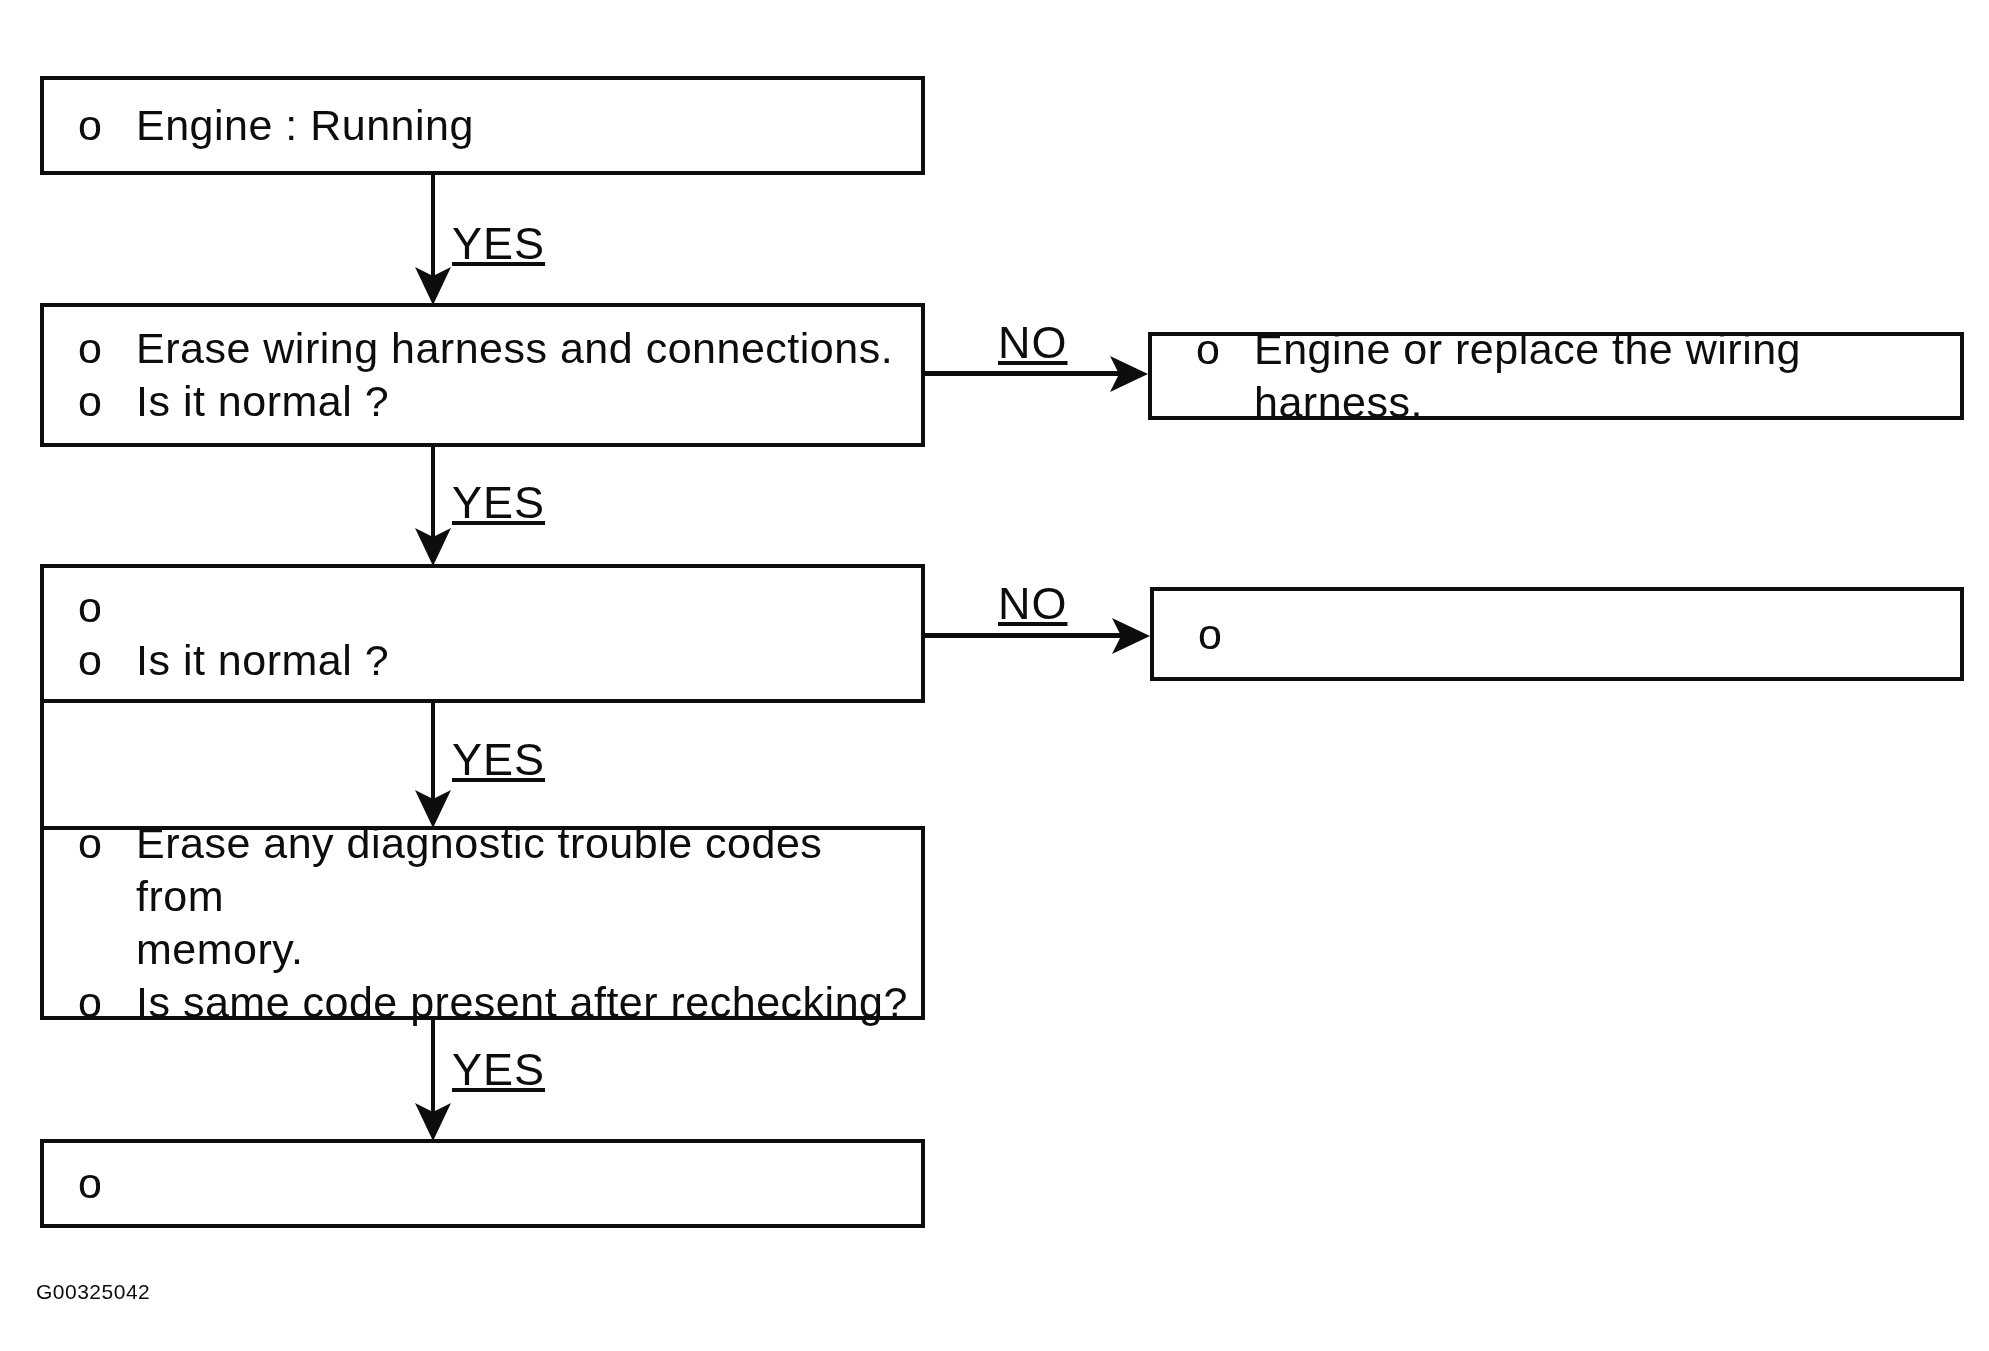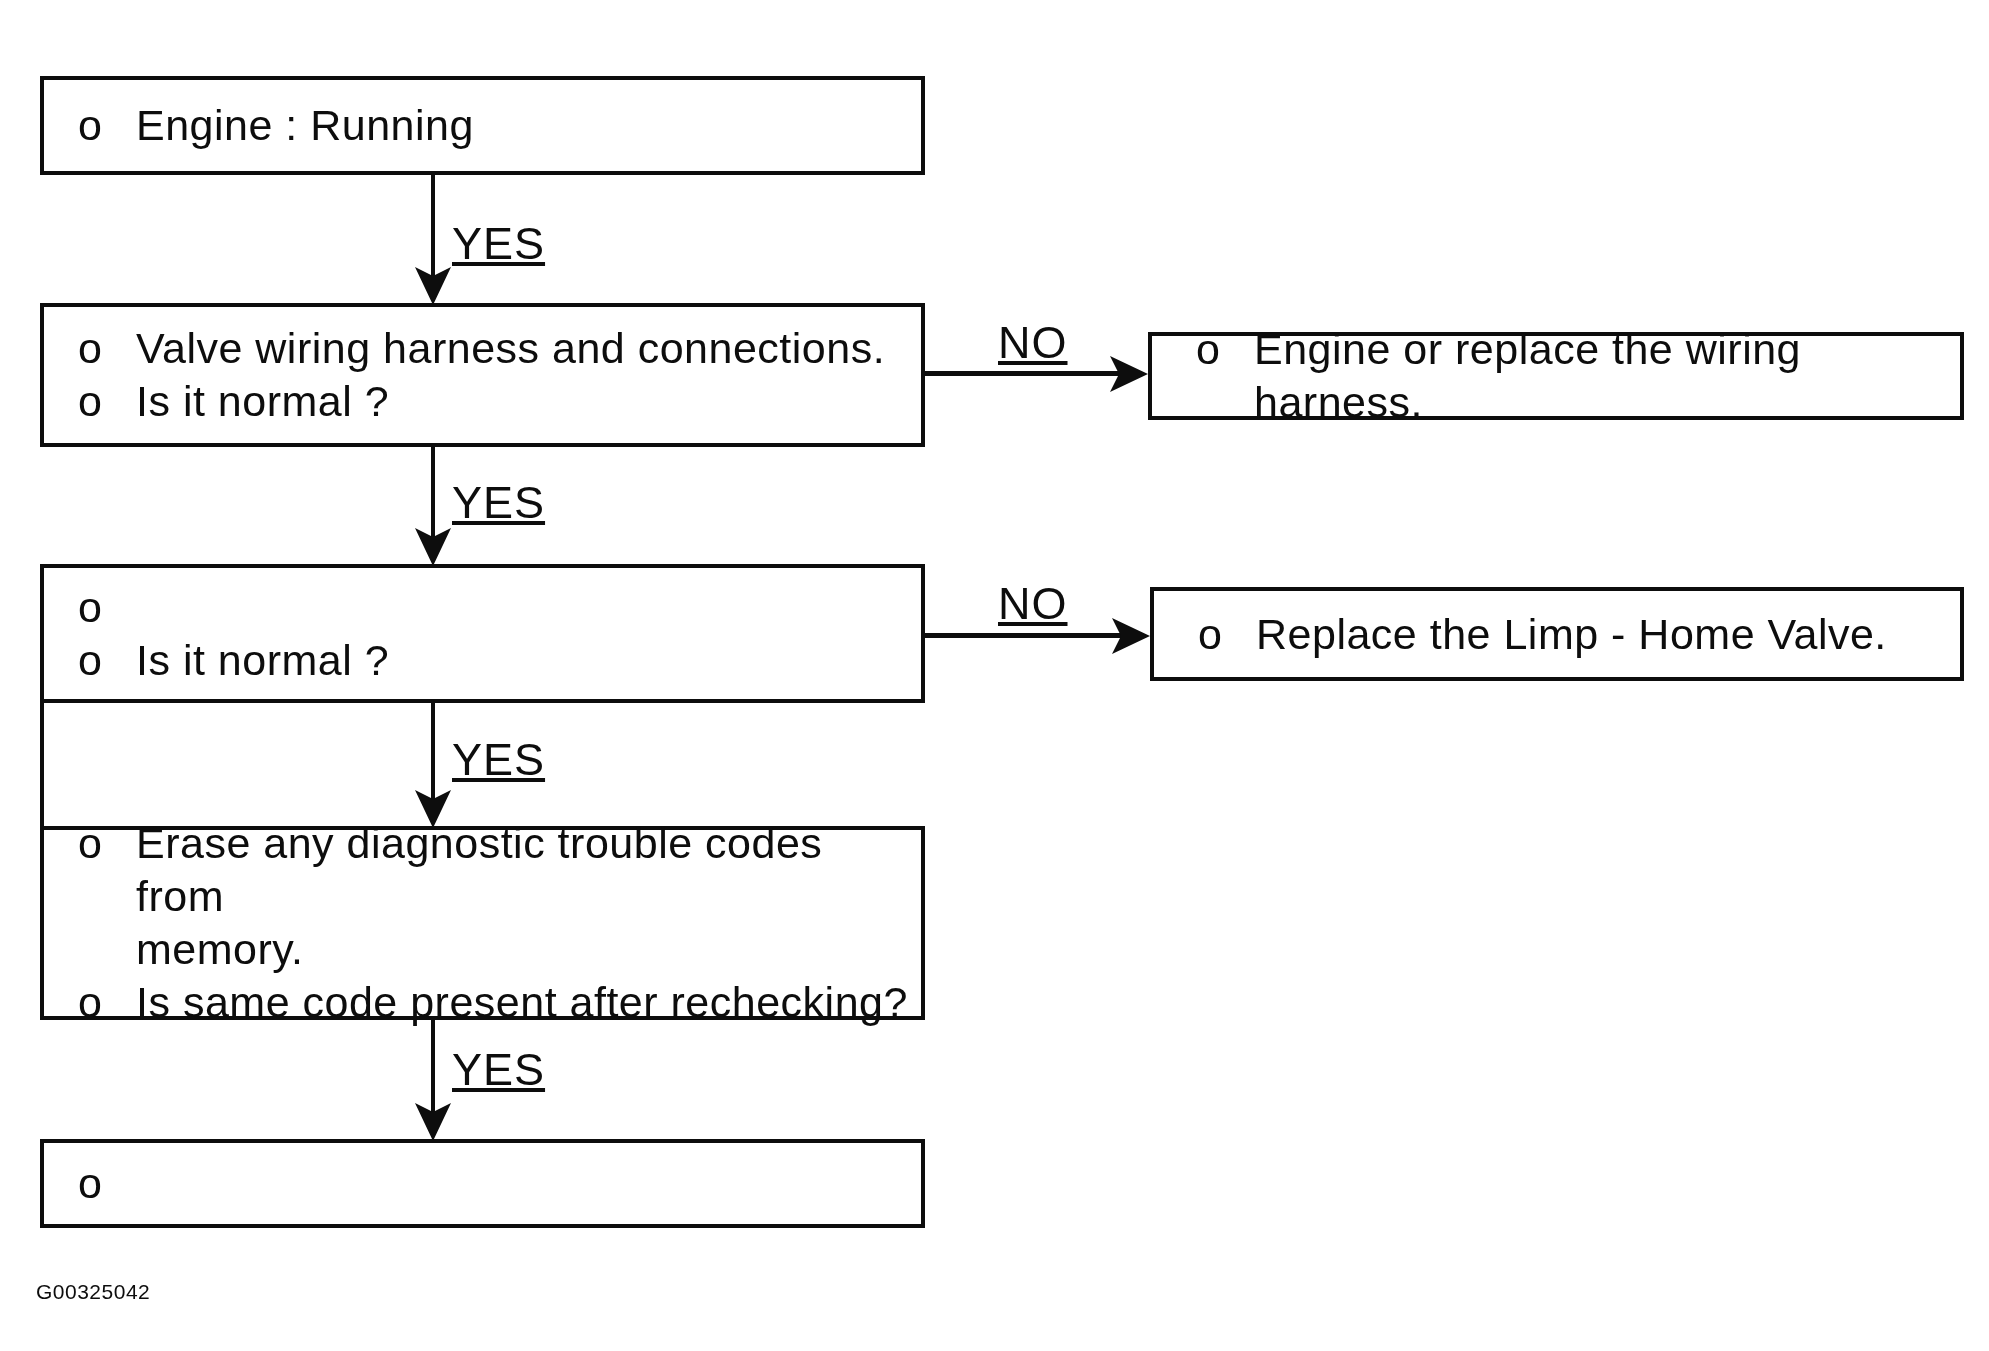--- a/index.html
+++ b/index.html
@@ -80,21 +80,21 @@
   <div class="ah" style="left:415px; top:265px;">
     <svg width="36" height="40" viewBox="0 0 36 40">
         <polygon points="0,2 18,40 36,2 18,11"></polygon>
       </svg>
   </div>
   <div class="lbl" style="left:452px; top:221px;">YES</div>
 
   <div class="box leftcol" style="left:40px; top:303px; width:885px; height:144px;">
     <div class="row">
       <span class="bullet">o</span>
-      <span class="txt">Valve wiring harness and connections.</span>
+      <span class="txt">Erase wiring harness and connections.</span>
     </div>
     <div class="row">
       <span class="bullet">o</span>
       <span class="txt">Is it normal ?</span>
     </div>
   </div>
 
   <div class="hline" style="left:925px; top:371px; width:195px;"></div>
   <div class="ah" style="left:1108px; top:356px;">
     <svg width="40" height="36" viewBox="0 0 40 36">
@@ -132,21 +132,20 @@
   <div class="ah" style="left:1110px; top:618px;">
     <svg width="40" height="36" viewBox="0 0 40 36">
         <polygon points="2,0 40,18 2,36 11,18"></polygon>
       </svg>
   </div>
   <div class="lbl" style="left:998px; top:581px;">NO</div>
 
   <div class="box rightcol" style="left:1150px; top:587px; width:814px; height:94px;">
     <div class="row">
       <span class="bullet">o</span>
-      <span class="txt">Replace the Limp - Home Valve.</span>
     </div>
   </div>
 
   <div class="vline" style="left:40px; top:703px; height:123px;"></div>
   <div class="vline" style="left:431px; top:703px; height:98px;"></div>
   <div class="ah" style="left:415px; top:788px;">
     <svg width="36" height="40" viewBox="0 0 36 40">
         <polygon points="0,2 18,40 36,2 18,11"></polygon>
       </svg>
   </div>

